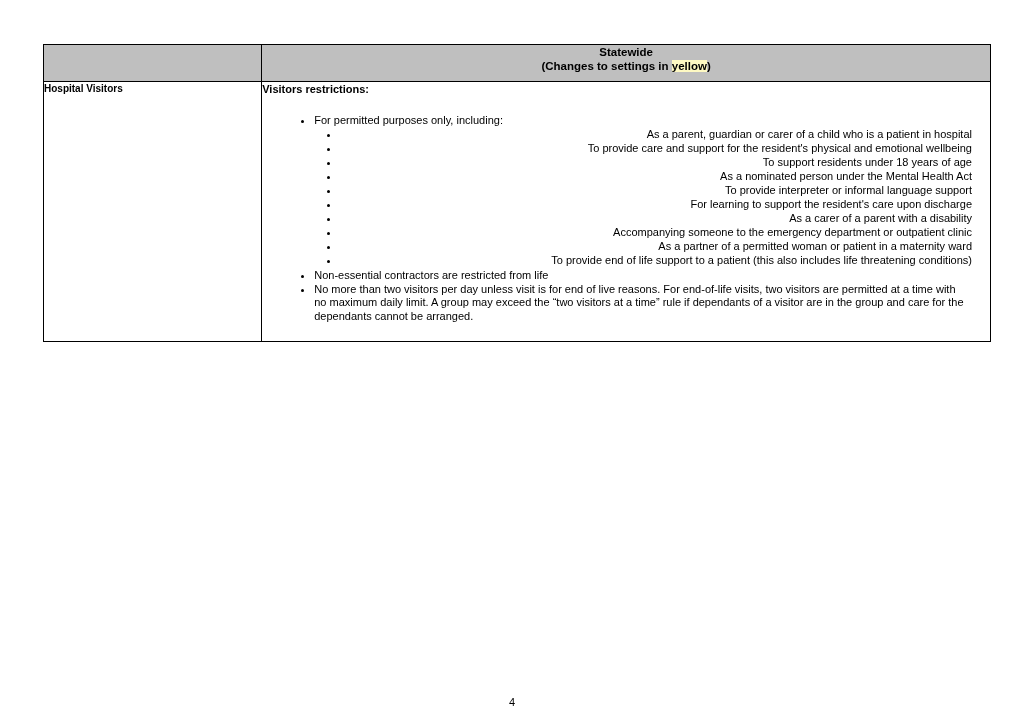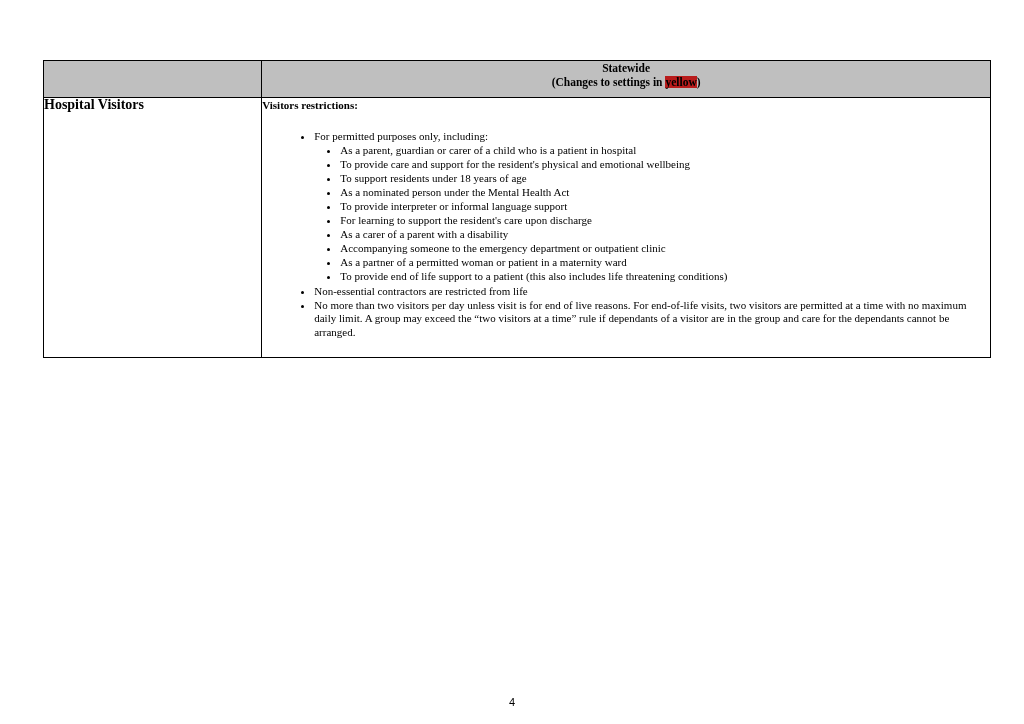--- a/index.html
+++ b/index.html
@@ -18,25 +18,24 @@
   .page {
     position: absolute;
     left: 0;
     top: 0;
     width: 1024px;
     height: 724px;
   }
   table.doc-table {
     position: absolute;
     left: 43px;
-    top: 60px;
+    top: 44px;
     width: 948px;
     border-collapse: collapse;
     table-layout: fixed;
-    font-family: Liberation Serif, serif;
   }
   table.doc-table td {
     border: 1px solid #000000;
     vertical-align: top;
     padding: 0;
   }
   .col-label { width: 218px; }
   .col-content { width: 728px; }
 
   .header-row td {
@@ -49,26 +48,26 @@
     text-align: center;
     font-weight: bold;
     font-size: 11.5px;
     line-height: 14px;
     padding: 5px 4px 6px 4px;
   }
   .header-cell-title .line2 {
     display: block;
   }
   .hl {
-    background: #b91c1c;
+    background: #fef9c3;
   }
 
   .row-label {
     font-weight: bold;
-    font-size: 14px;
+    font-size: 10px;
     padding: 6px 4px 4px 6px;
     line-height: 14px;
   }
   .row-content {
     font-size: 11px;
     line-height: 13.6px;
     padding: 6px 6px 8px 6px;
   }
   .row-content .intro {
     font-weight: bold;
@@ -85,20 +84,21 @@
     padding-left: 26px;
     list-style-type: disc;
   }
   ul.lvl1 > li {
     margin: 0 0 0.5px 0;
     line-height: 13.6px;
   }
   ul.lvl2 > li {
     margin: 0 0 0.5px 0;
     line-height: 13.6px;
+    text-align: right;
   }
   ul.lvl1 > li::marker,
   ul.lvl2 > li::marker {
     font-size: 11px;
   }
   li.long {
     padding-right: 4px;
   }
   .page-number {
     position: absolute;

